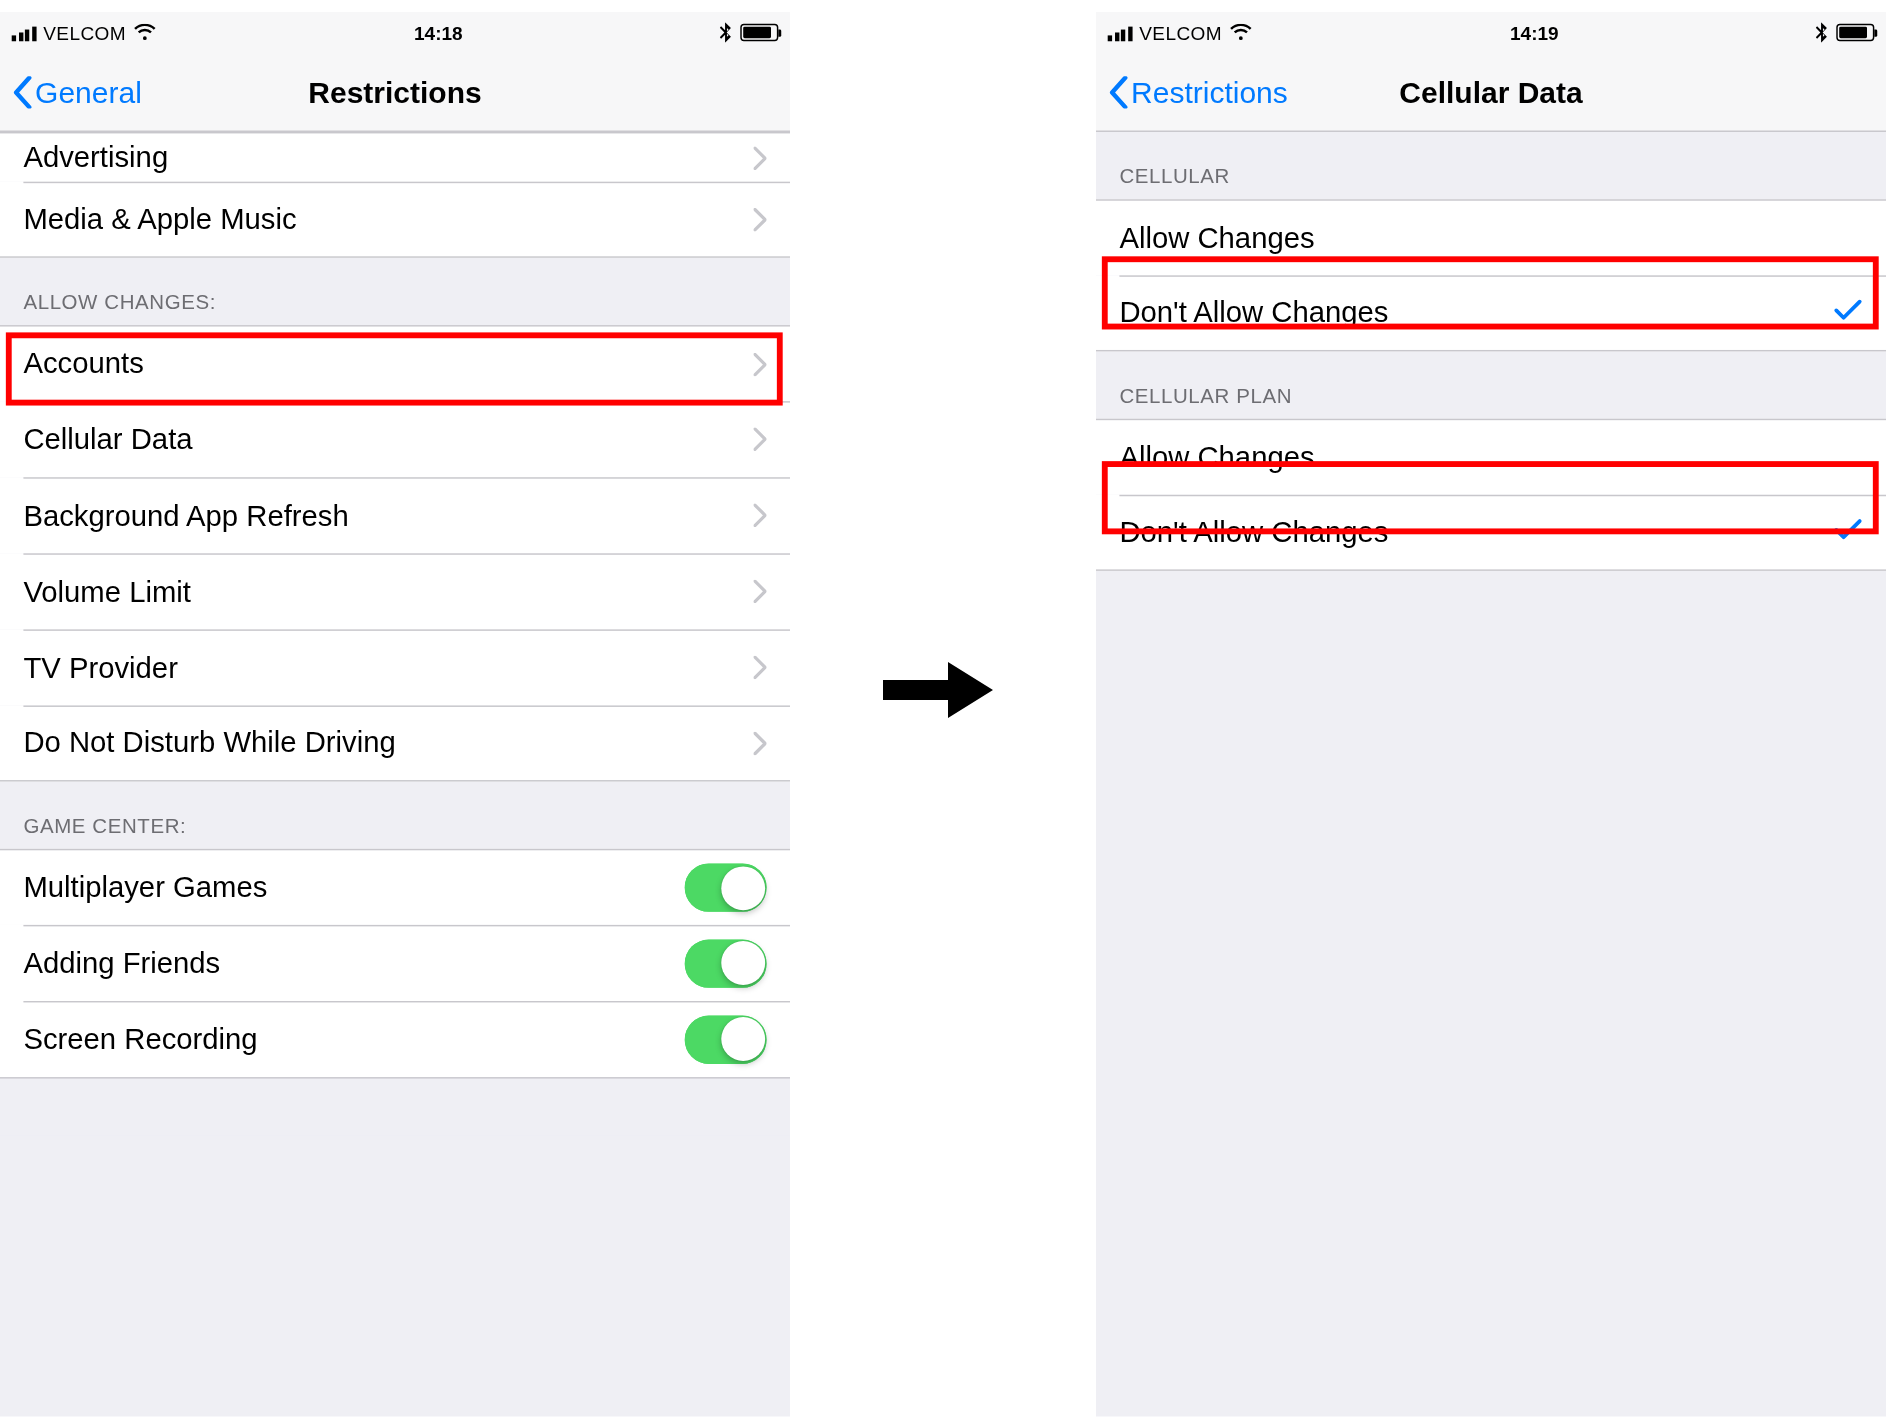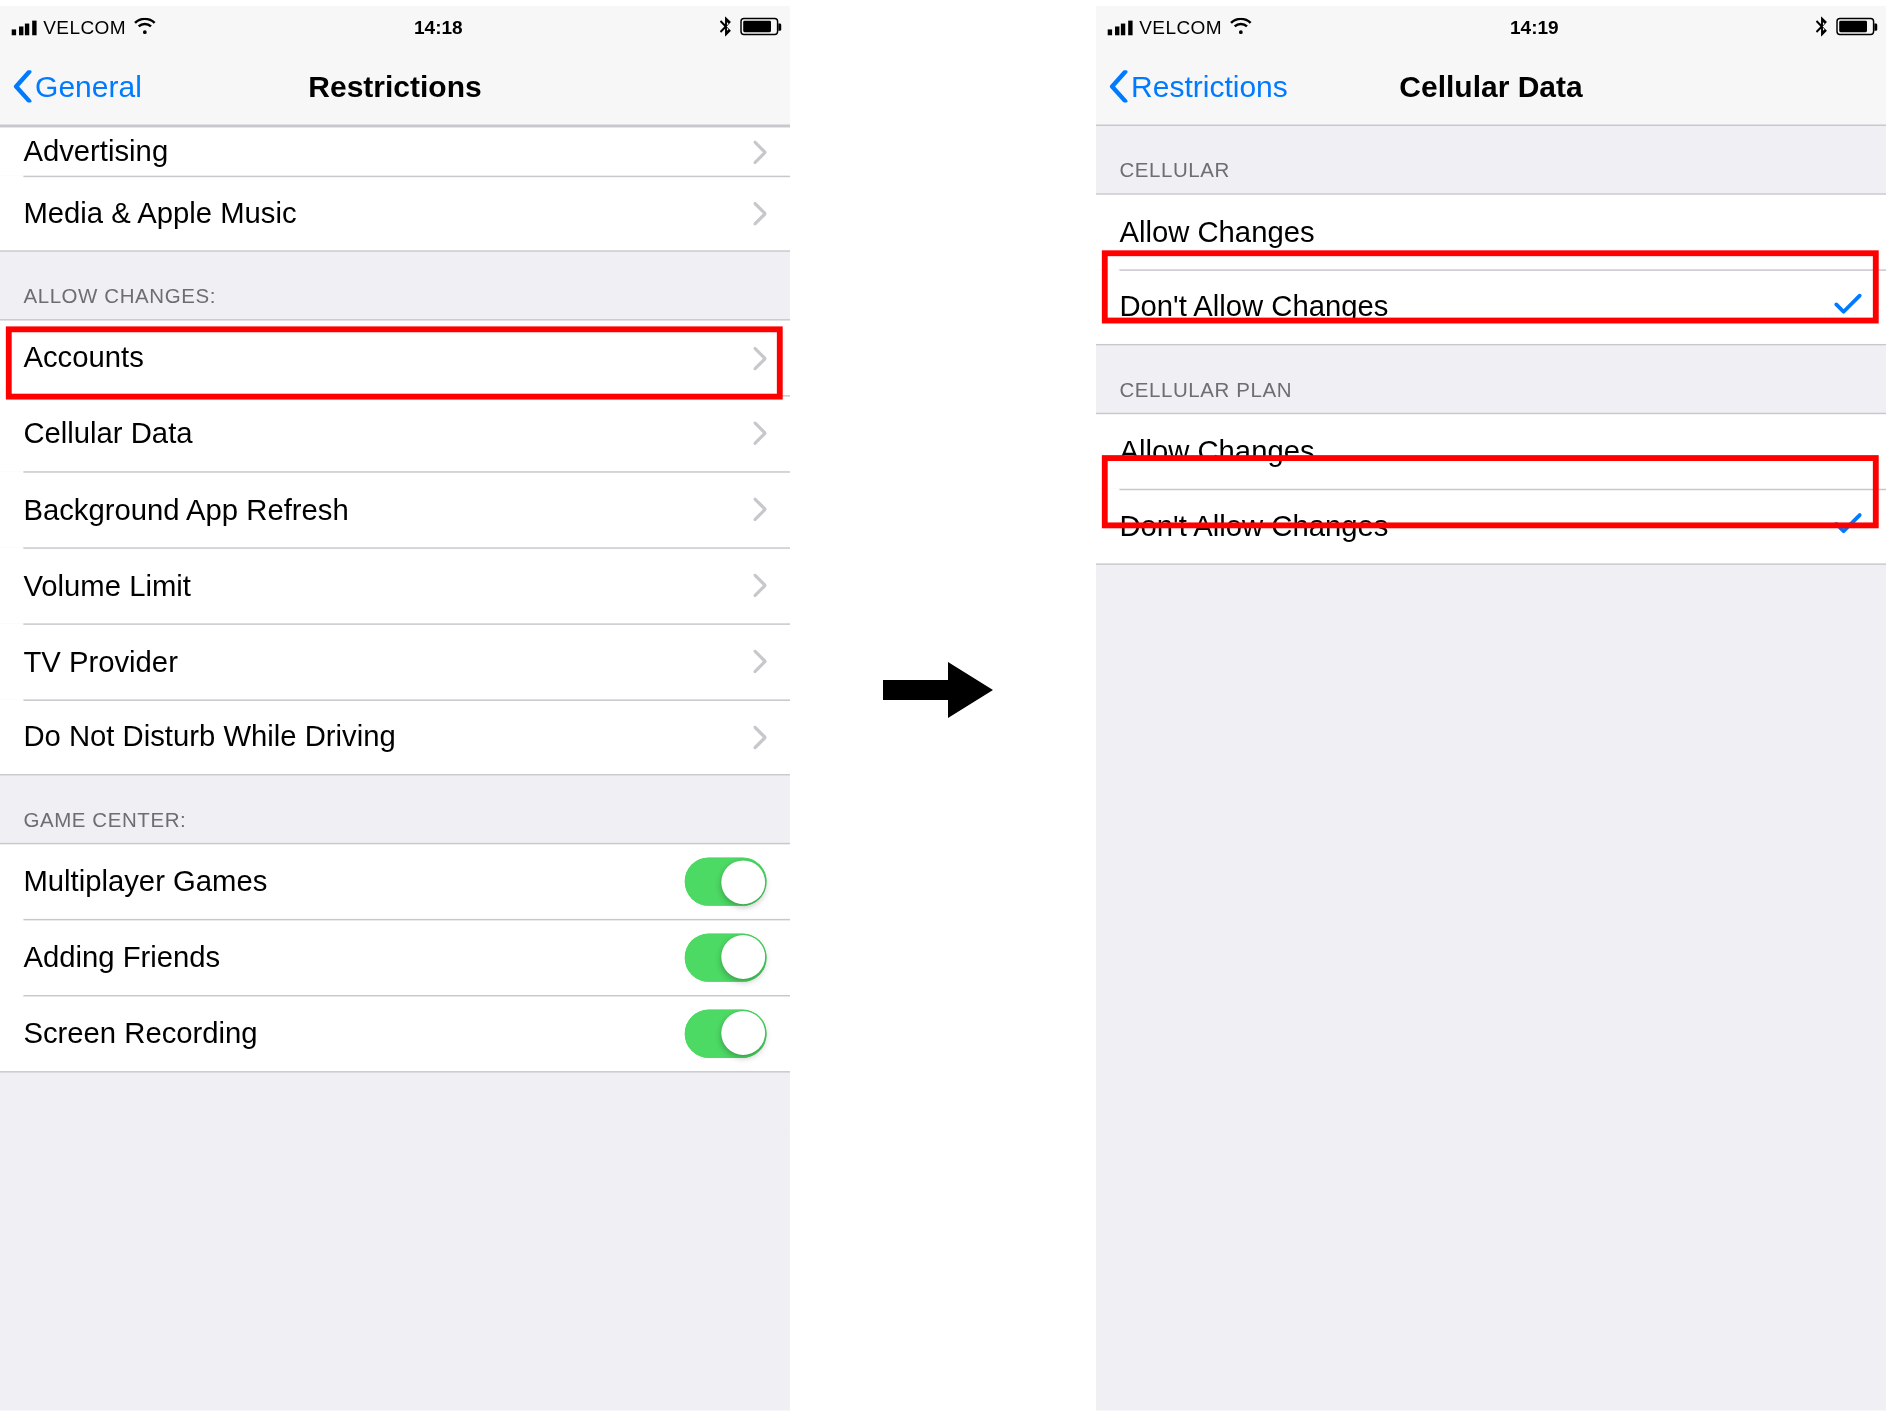--- a/index.html
+++ b/index.html
@@ -7,21 +7,21 @@
     font-family: -apple-system, "Helvetica Neue", Helvetica, Arial, sans-serif;
     background: #fff;
     width: 1886px;
     height: 1417px;
     position: relative;
   }
   .stage {
     width: 1886px;
     height: 1417px;
     display: flex;
-    align-items: center;
+    align-items: flex-end;
     justify-content: space-between;
     padding: 0;
   }
   .phone {
     width: 540px;
     height: 960px;
     background: #efeff4;
     position: relative;
     overflow: hidden;
     transform-origin: top left;

